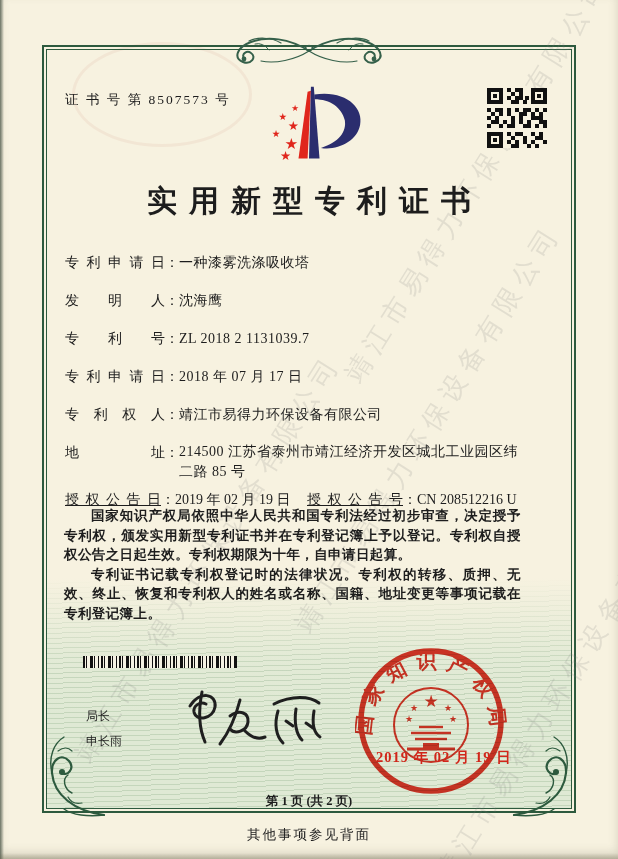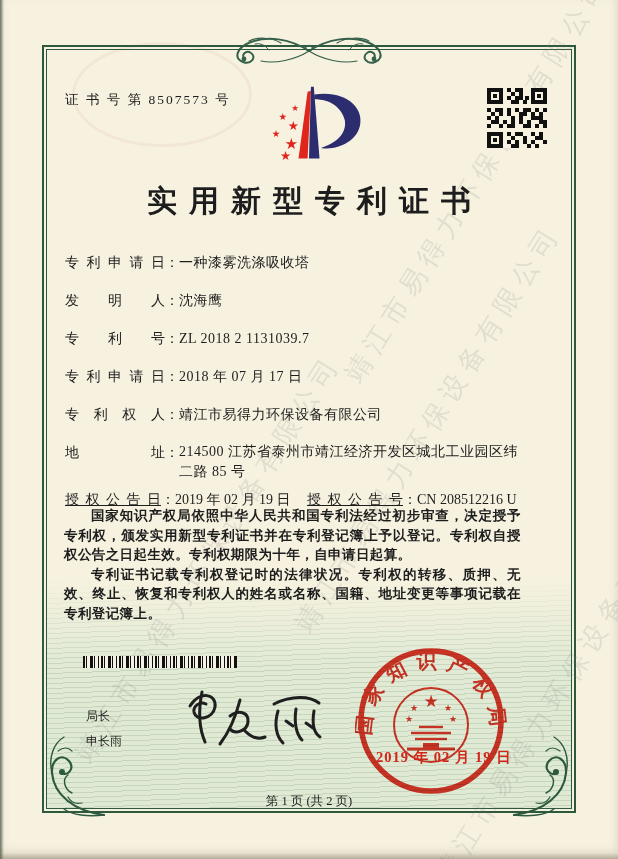--- a/index.html
+++ b/index.html
@@ -103,21 +103,21 @@
       #111 7px 10px, #f5f2e4 10px 11px, #111 11px 12px, #f5f2e4 12px 15px,
       #111 15px 16px, #f5f2e4 16px 18px);
   }
   .director { position:absolute; left:86px; top:704px; font-size:12px; line-height:25px; z-index:2; }
   .signature { position:absolute; left:172px; top:680px; z-index:3; }
   .seal { position:absolute; left:355px; top:645px; z-index:2; mix-blend-mode:multiply; opacity:.94; }
   .seal-date {
     position:absolute; left:376px; top:748px; z-index:4; color:#d1261a;
     font-size:14.5px; letter-spacing:1px; font-weight:600;
   }
-  .page-no { position:absolute; left:0; right:0; top:793px; text-align:center; font-size:12.5px; z-index:2; }
+  .page-no { position:absolute; left:0; right:0; top:793px; text-align:center; font-size:12.5px; z-index:2;font-weight:bold; }
   .back-note { position:absolute; left:0; right:0; top:826px; text-align:center; font-size:13.5px; letter-spacing:2px; z-index:2; }
 </style>
 </head>
 <body>
 
 <div class="page">
   <div class="scan-edge-left"></div>
   <div class="scan-edge-bottom"></div>
 
   <div class="wm" style="left:240px; top:160px;">靖江市易得力环保设备有限公司</div>
@@ -308,13 +308,14 @@
         <path d="M60,94 L92,94"></path>
         <path d="M64,82 L88,82"></path>
       </g>
       <rect x="68" y="98" width="16" height="6" stroke="none"></rect>
       <path d="M52,104 L100,104" stroke-width="3" fill="none"></path>
     </g>
   </svg>
   <div class="seal-date">2019 年 02 月 19 日</div>
 
   <div class="page-no">第 1 页 (共 2 页)</div>
+  <div class="back-note">其他事项参见背面</div>
 </div>
 
 </body></html>

